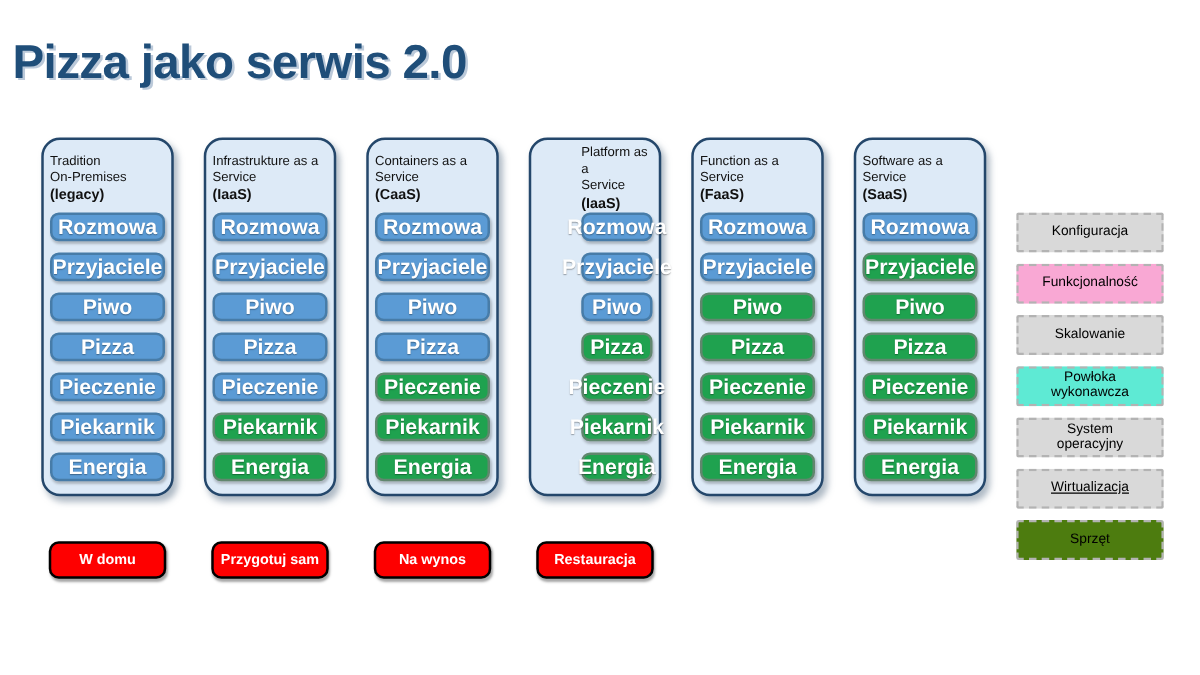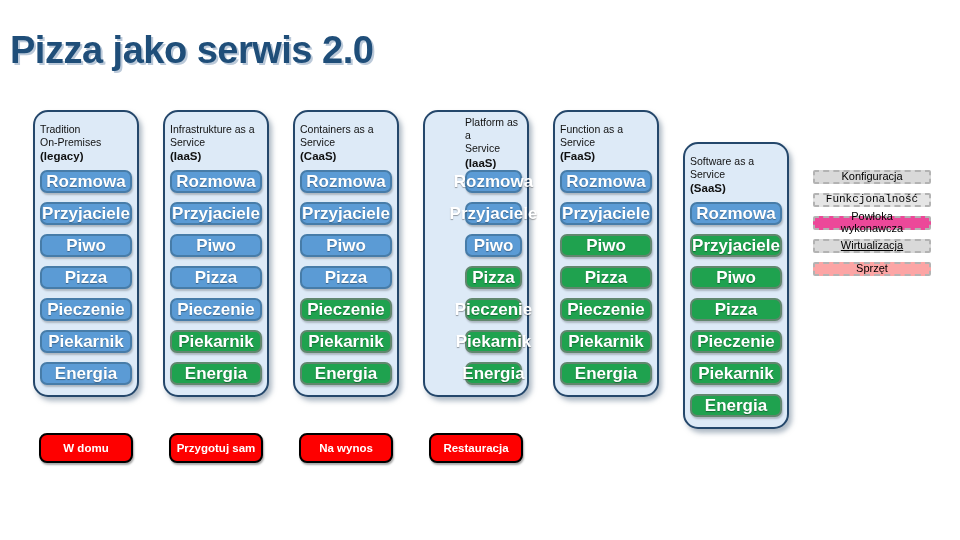--- a/index.html
+++ b/index.html
@@ -41,21 +41,21 @@
     text-shadow:0 1px 1px rgba(0,0,0,0.35);
     box-shadow:1px 2px 2px rgba(0,0,0,0.22);
   }
   .cell.self     { background:#5B9BD5; border:2px solid #477CA8; }
   .cell.provider { background:#1FA24F; border:2px solid #61876E; }
   .layer-col {
     box-sizing:border-box; width:118px; padding-top:60px;
     display:flex; flex-direction:column; gap:9px;
   }
   .layer {
-    box-sizing:border-box; height:14px;
+    box-sizing:border-box; height:32px;
     background:#D9D9D9; border:2px dashed #B3B3B3; border-radius:2px;
     display:flex; align-items:center; justify-content:center;
     text-align:center; font-size:11px; line-height:1.05; color:#000;
     padding:0 18px;
   }
   .scenarios {
     position:absolute; top:433px; left:33px;
     display:flex; gap:24px;
   }
   .slot { width:106px; display:flex; justify-content:center; }
@@ -147,42 +147,44 @@
       <div class="cells">
         <div class="cell self" style="background: rgb(91, 155, 213); border-color: rgb(71, 124, 168);">Rozmowa</div>
         <div class="cell self" style="background: rgb(91, 155, 213); border-color: rgb(71, 124, 168);">Przyjaciele</div>
         <div class="cell provider" style="background: rgb(31, 162, 79); border-color: rgb(97, 135, 110);">Piwo</div>
         <div class="cell provider" style="background: rgb(31, 162, 79); border-color: rgb(97, 135, 110);">Pizza</div>
         <div class="cell provider" style="background: rgb(31, 162, 79); border-color: rgb(97, 135, 110);">Pieczenie</div>
         <div class="cell provider" style="background: rgb(31, 162, 79); border-color: rgb(97, 135, 110);">Piekarnik</div>
         <div class="cell provider" style="background: rgb(31, 162, 79); border-color: rgb(97, 135, 110);">Energia</div>
       </div>
     </div>
-    <div class="svc-col" style="background: rgb(221, 234, 247); border-color: rgb(36, 71, 107); margin-top: 32px;">
+    <div class="svc-col" style="background: rgb(221, 234, 247); border-color: rgb(36, 71, 107);">
       <div class="col-header">
         <div>Software as a</div>
         <div>Service</div>
         <div class="acr">(SaaS)</div>
       </div>
       <div class="cells">
         <div class="cell self" style="background: rgb(91, 155, 213); border-color: rgb(71, 124, 168);">Rozmowa</div>
         <div class="cell provider" style="background: rgb(31, 162, 79); border-color: rgb(97, 135, 110);">Przyjaciele</div>
         <div class="cell provider" style="background: rgb(31, 162, 79); border-color: rgb(97, 135, 110);">Piwo</div>
         <div class="cell provider" style="background: rgb(31, 162, 79); border-color: rgb(97, 135, 110);">Pizza</div>
         <div class="cell provider" style="background: rgb(31, 162, 79); border-color: rgb(97, 135, 110);">Pieczenie</div>
         <div class="cell provider" style="background: rgb(31, 162, 79); border-color: rgb(97, 135, 110);">Piekarnik</div>
         <div class="cell provider" style="background: rgb(31, 162, 79); border-color: rgb(97, 135, 110);">Energia</div>
       </div>
     </div>
     <div class="layer-col">
       <div class="layer" style="background: rgb(217, 217, 217); border-color: rgb(179, 179, 179);">Konfiguracja</div>
-      <div class="layer" style="background: #e5e5e5; border-color: rgb(179, 179, 179); font-family: Liberation Mono, monospace;">Funkcjonalność</div>
-      <div class="layer" style="background: #ec4899; border-color: rgb(179, 179, 179);">Powłoka wykonawcza</div>
+      <div class="layer" style="background: #f9a8d4; border-color: rgb(179, 179, 179);">Funkcjonalność</div>
+      <div class="layer" style="background: rgb(217, 217, 217); border-color: rgb(179, 179, 179);">Skalowanie</div>
+      <div class="layer" style="background: #5eead4; border-color: rgb(179, 179, 179);">Powłoka wykonawcza</div>
+      <div class="layer" style="background: rgb(217, 217, 217); border-color: rgb(179, 179, 179);">System operacyjny</div>
       <div class="layer" style="background: rgb(217, 217, 217); border-color: rgb(179, 179, 179); text-decoration: underline;">Wirtualizacja</div>
-      <div class="layer" style="background: #fca5a5; border-color: rgb(179, 179, 179);">Sprzęt</div>
+      <div class="layer" style="background: #4d7c0f; border-color: rgb(179, 179, 179);">Sprzęt</div>
     </div>
   </div>
 
 <div class="scenarios">
     <div class="slot">
       <div class="scenario" style="background: rgb(254, 0, 0); border-color: rgb(0, 0, 0);">W domu</div>
     </div>
     <div class="slot">
       <div class="scenario" style="background: rgb(254, 0, 0); border-color: rgb(0, 0, 0);">Przygotuj sam</div>
     </div>

